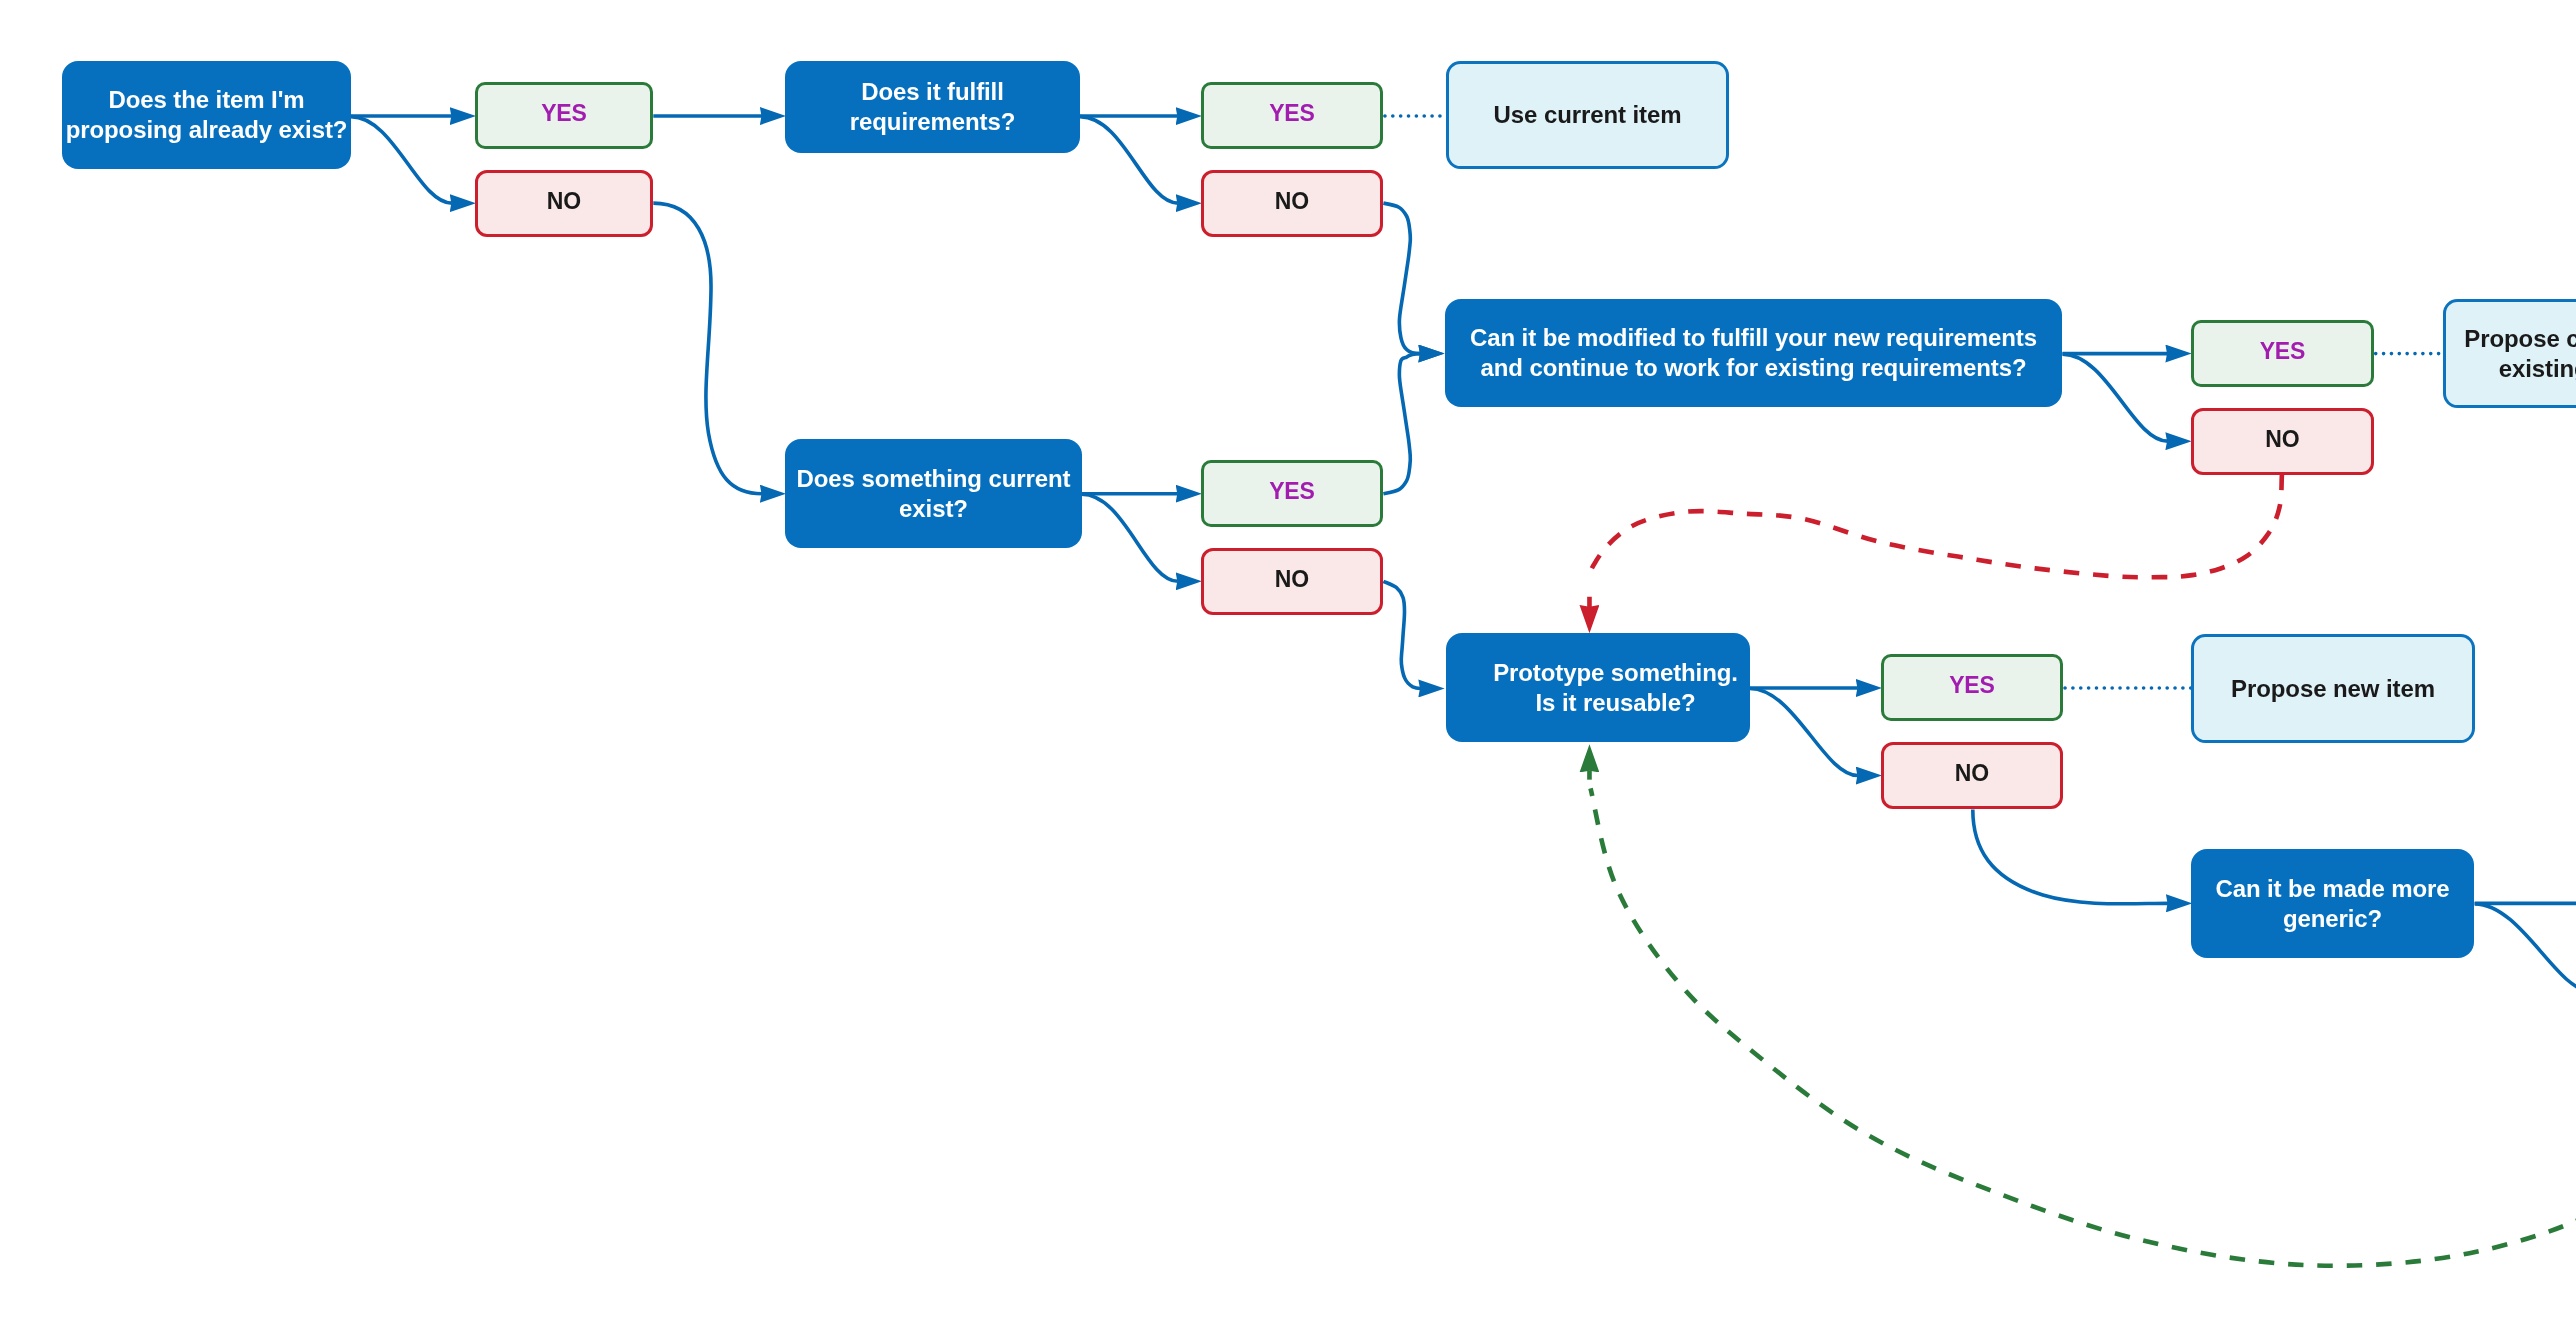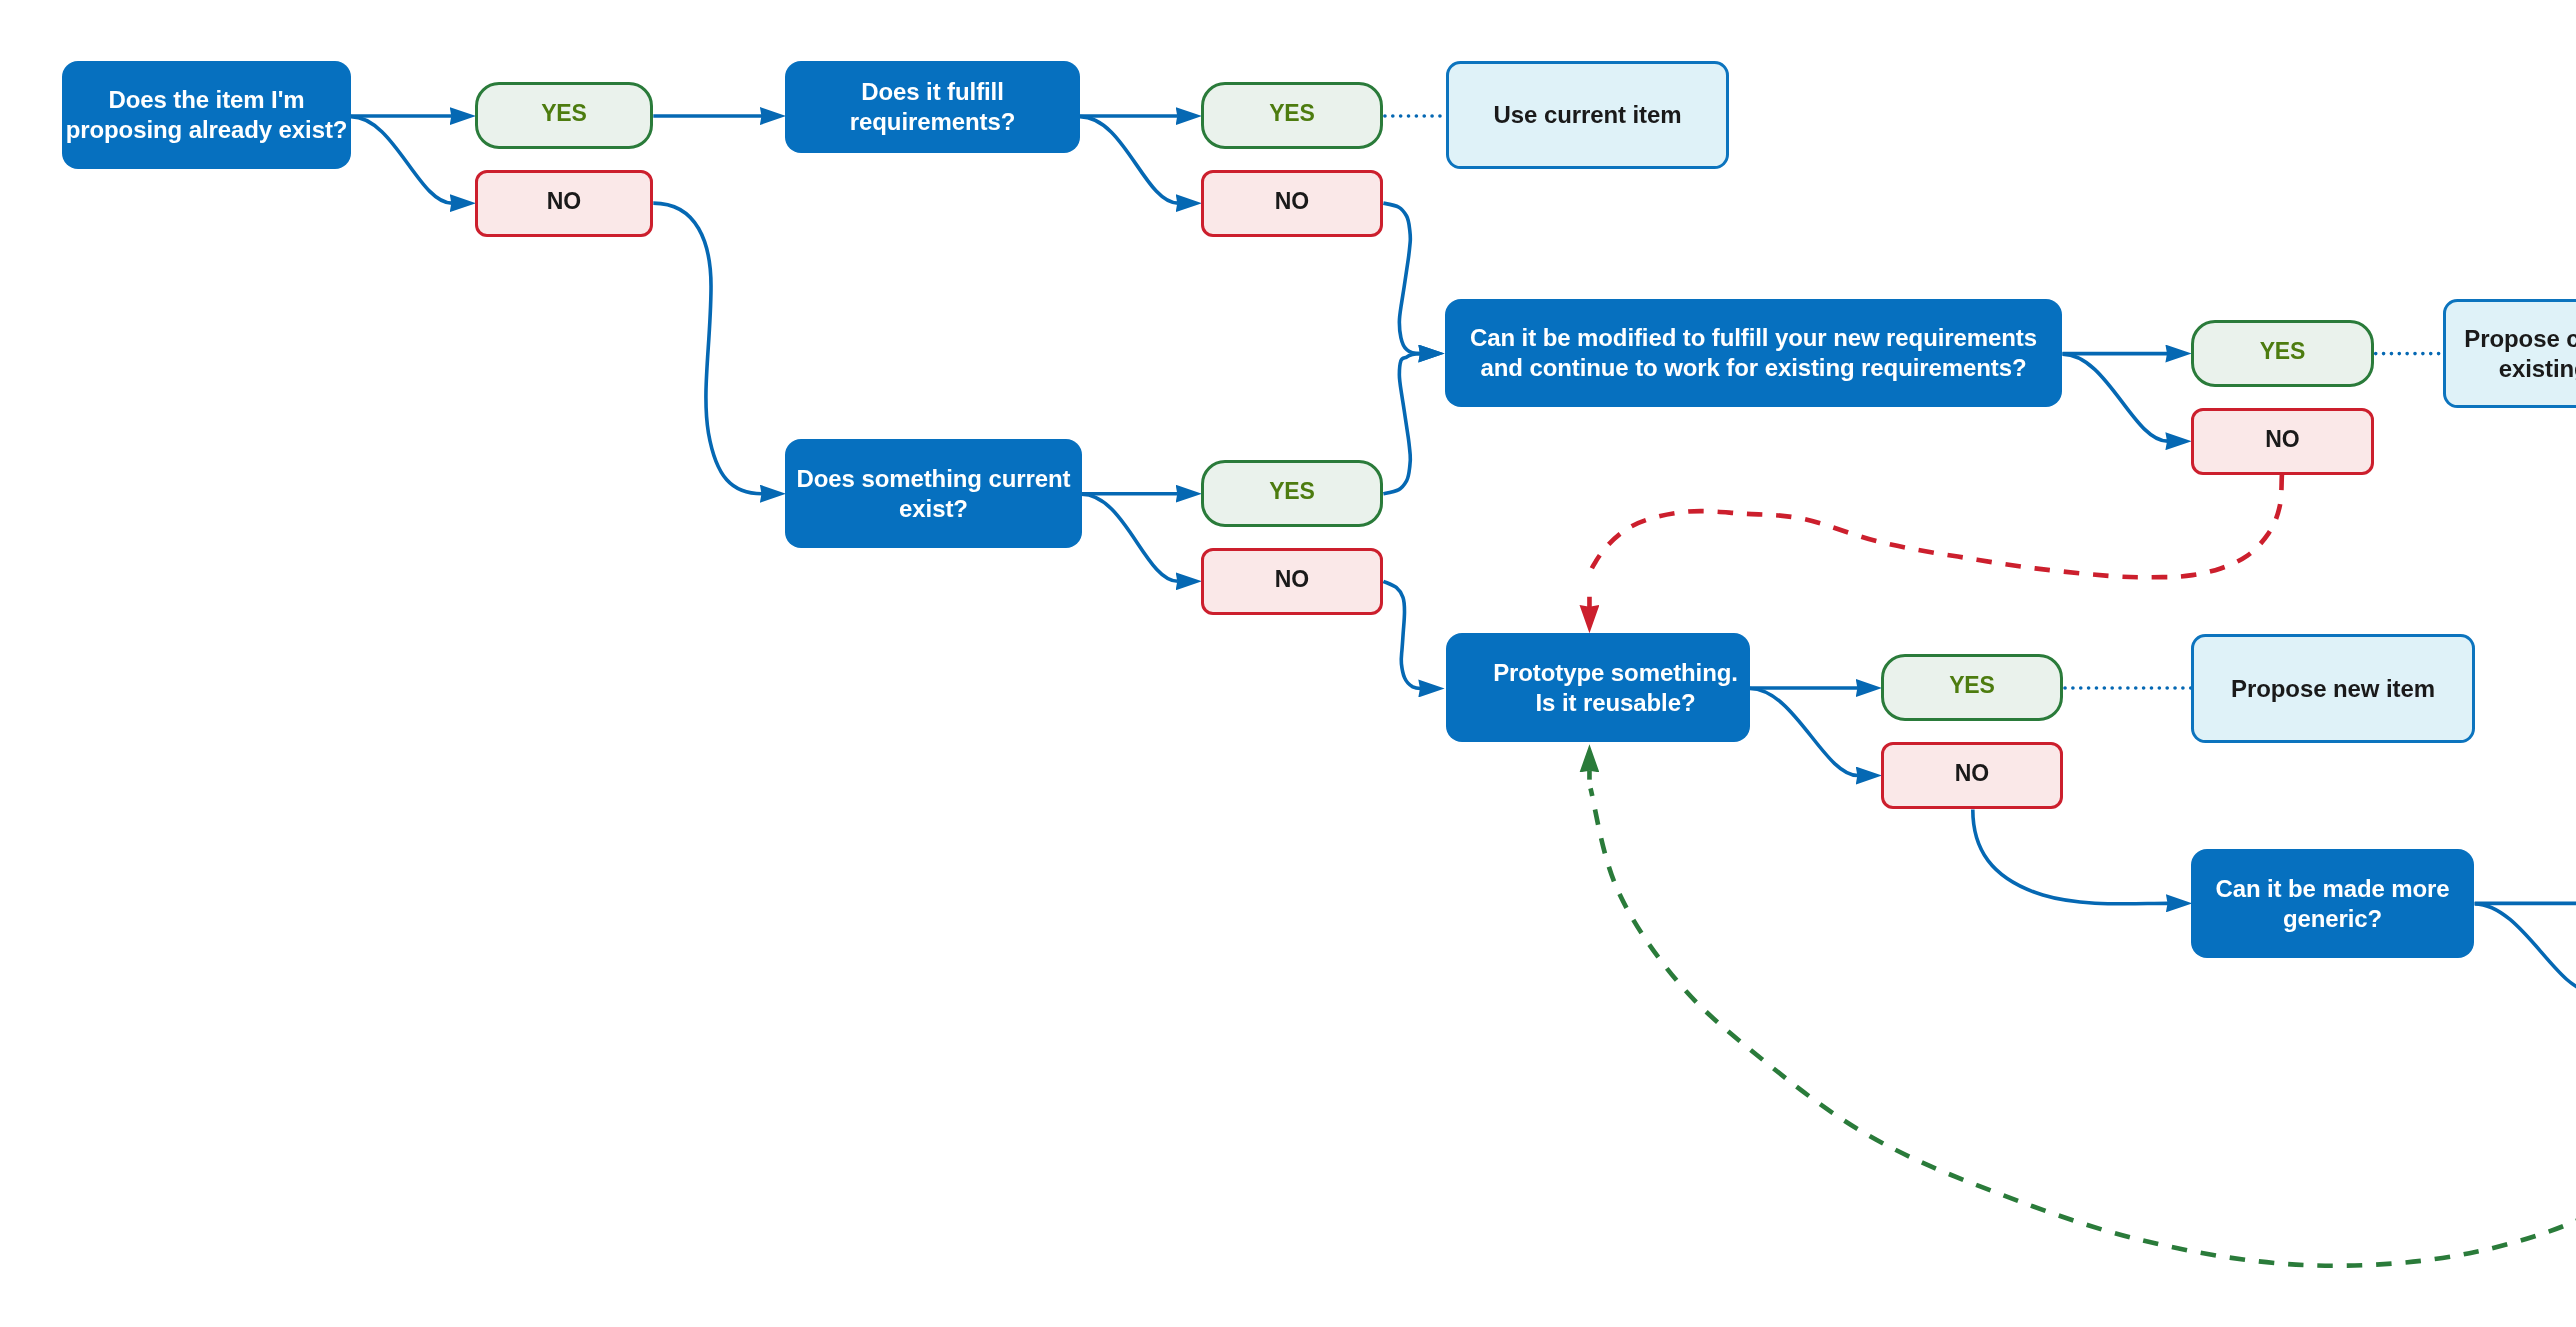--- a/index.html
+++ b/index.html
@@ -4,21 +4,21 @@
 <title>Flowchart</title>
 <style>
   html,body{margin:0;padding:0;background:#ffffff;}
   #stage{position:relative;width:3198px;height:1328px;background:#ffffff;overflow:hidden;}
   #edges{position:absolute;left:0;top:0;width:3198px;height:1328px;}
   .node{position:absolute;box-sizing:border-box;display:flex;align-items:center;justify-content:center;
         text-align:center;font-family:"Liberation Sans",sans-serif;font-weight:bold;}
   .node .lbl{display:block;line-height:30px;white-space:pre-line;letter-spacing:-0.1px;}
   .n-green .lbl,.n-red .lbl{position:relative;top:-2.1px;}
   .n-blue{background:#0670BF;color:#ffffff;border-radius:16px;font-size:24px;align-items:center;}
-  .n-green{background:#EAF2EC;color:#4d7c0f;border:3.1px solid #2A7B3A;border-radius:24px;font-size:23px;}
+  .n-green{background:#EAF2EC;color:#a21caf;border:3.1px solid #2A7B3A;border-radius:10px;font-size:23px;}
   .n-red{background:#FAE8E8;color:#1A1A1A;border:3.1px solid #CC1F2D;border-radius:12px;font-size:23px;}
   .n-lblue{background:#DFF2F8;color:#1A1A1A;border:3.1px solid #0C74BE;border-radius:14.4px;font-size:24px;}
 </style>
 </head>
 <body>
 
 <div id="stage">
   <svg id="edges" viewBox="0 0 6207 2577">
     <defs>
       <marker id="ah-blue" markerWidth="7.3" markerHeight="5" refX="0.6" refY="2.5" orient="auto" markerUnits="strokeWidth">

